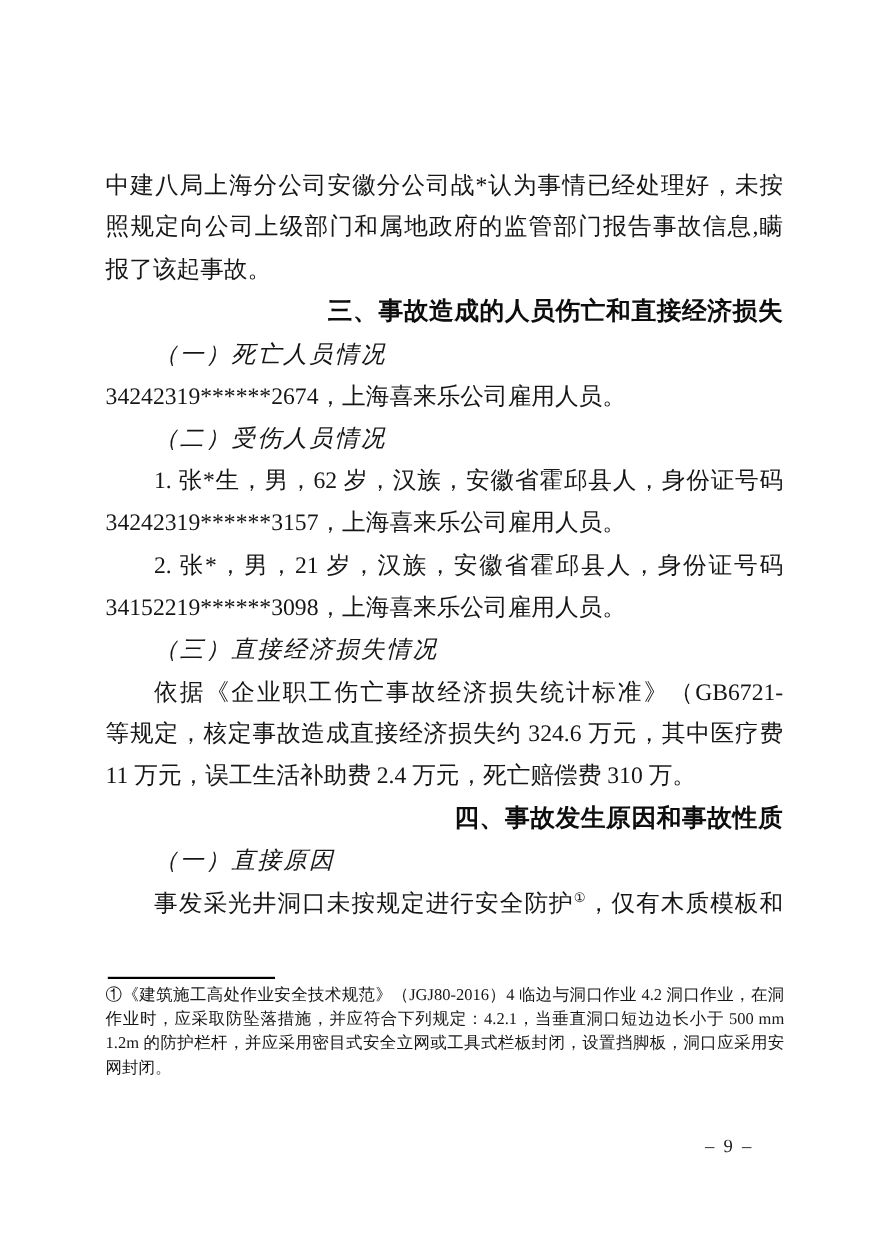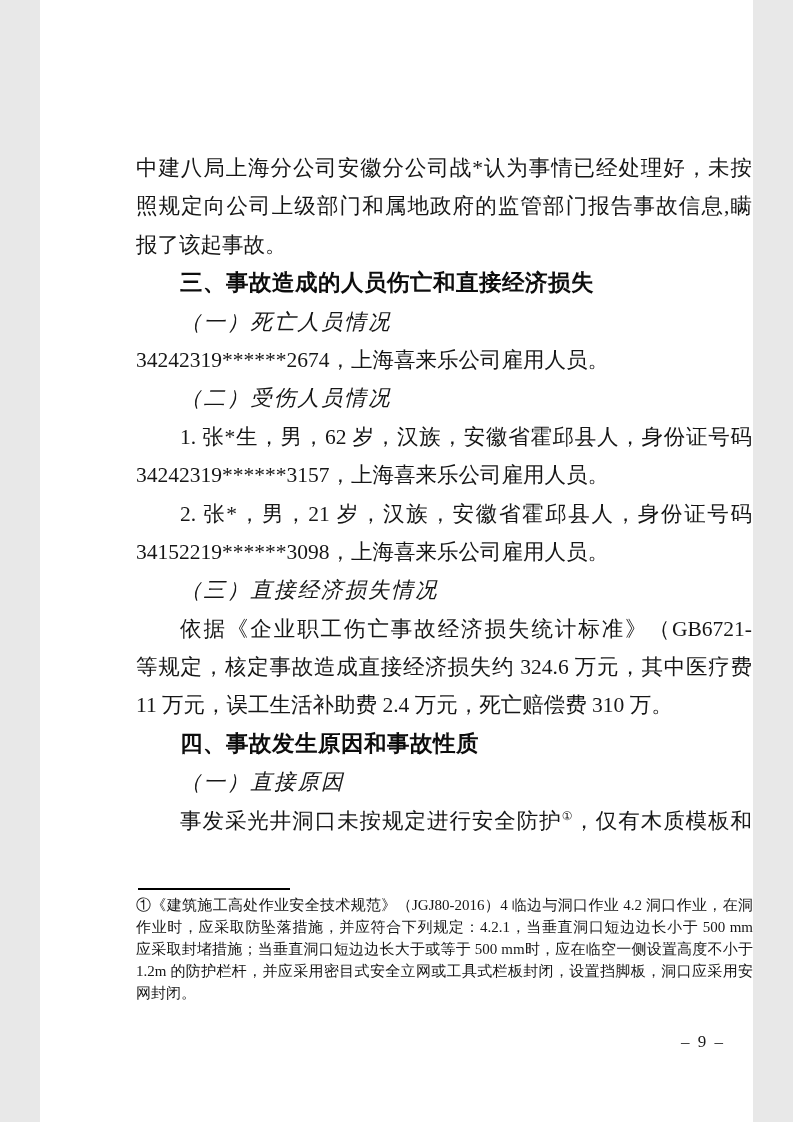--- a/index.html
+++ b/index.html
@@ -1,18 +1,18 @@
 <!DOCTYPE html>
 <html><head>
 <meta charset="utf-8">
 <style>
   html, body { margin: 0; padding: 0; background: #e8e8e8; }
   .page {
     position: relative;
-    width: 713px;
+    width: 793px;
     height: 1122px;
     margin: 0 auto;
     background: #ffffff;
     color: #161616;
     font-family: "Liberation Serif", serif;
     overflow: hidden;
     box-sizing: border-box;
     text-decoration: underline;
   }
   .doc-body {
@@ -33,20 +33,21 @@
     text-align-last: justify;
     overflow: hidden;
   }
   .line.indent { padding-left: 44px; }
   .line.heading {
     font-family: "Liberation Sans", sans-serif;
     font-weight: bold;
     font-size: 22.5px;
     letter-spacing: 0.5px;
     color: #0d0d0d;
+    text-align: right;
   }
   .line.kai {
     font-style: italic;
     letter-spacing: 2px;
   }
   .line sup {
     font-size: 12px;
     vertical-align: super;
     line-height: 0;
   }
@@ -111,19 +112,18 @@
       <div class="line heading indent">四、事故发生原因和事故性质</div>
       <div class="line kai indent">（一）直接原因</div>
       <div class="line body indent fill"><span>事发采光井洞口未按规定进行安全防护</span><sup>①</sup><span>，仅有木质模板和</span></div>
     </section>
 
   <div class="footnote-separator"></div>
 
   <section class="footnote" id="footnote">
       <div class="fline">①《建筑施工高处作业安全技术规范》（JGJ80-2016）4 临边与洞口作业 4.2 洞口作业，在洞口</div>
       <div class="fline">作业时，应采取防坠落措施，并应符合下列规定：4.2.1，当垂直洞口短边边长小于 500 mm时，</div>
-      <div class="fline">应采取封堵措施；当垂直洞口短边边长大于或等于 500 mm时，应在临空一侧设置高度不小于</div>
       <div class="fline">1.2m 的防护栏杆，并应采用密目式安全立网或工具式栏板封闭，设置挡脚板，洞口应采用安全</div>
       <div class="fline last">网封闭。</div>
     </section>
 
   <div class="page-number">– 9 –</div>
 </main>
 
 </body></html>

